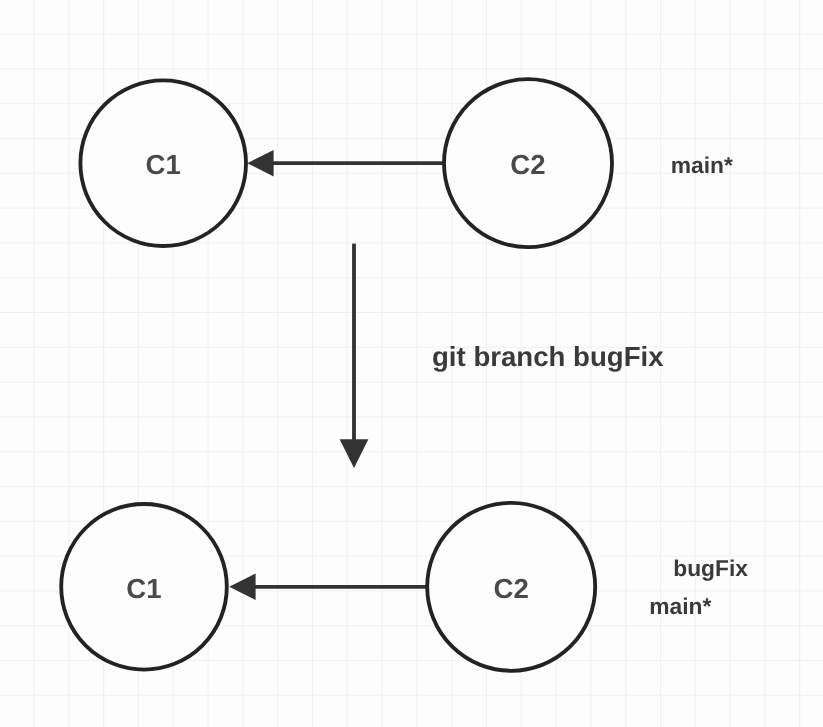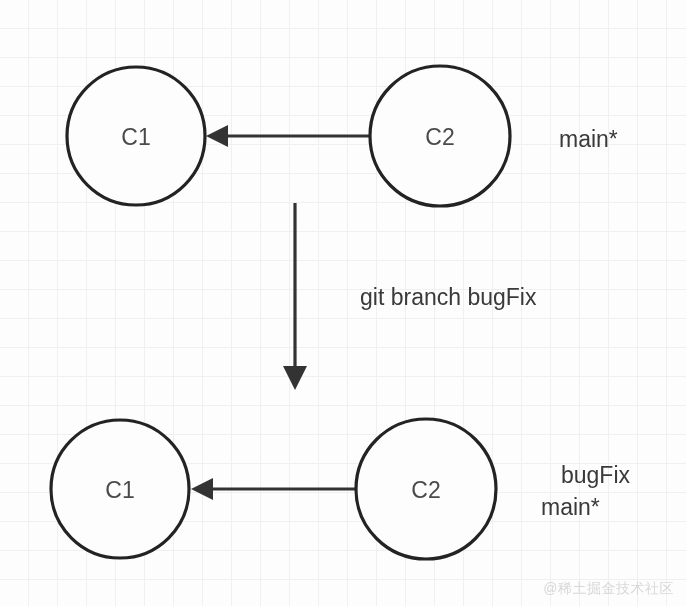--- a/index.html
+++ b/index.html
@@ -12,20 +12,21 @@
     width: 686px;
     height: 606px;
     background-color: #fdfdfd;
     background-image:
       linear-gradient(to right, #f0f0f0 1px, transparent 1px),
       linear-gradient(to bottom, #f0f0f0 1px, transparent 1px);
     background-size: 29px 29px;
     background-position: -1px -1px;
     overflow: hidden;
     font-family: "Liberation Sans", sans-serif;
+    font-weight: bold;
   }
   #diagram-svg {
     position: absolute;
     left: 0;
     top: 0;
     width: 686px;
     height: 606px;
   }
   .node-label {
     font-family: "Liberation Sans", sans-serif;
@@ -43,21 +44,21 @@
     stroke: #333333;
     stroke-width: 3.2;
     fill: none;
   }
   .arrow-head {
     fill: #333333;
   }
   .branch-label {
     position: absolute;
     font-family: "Liberation Sans", sans-serif;
-    font-size: 23px;
+    font-size: 19px;
     color: #3a3a3a;
     line-height: 32px;
     white-space: pre;
   }
   .command-label {
     position: absolute;
     font-family: "Liberation Sans", sans-serif;
     font-size: 23px;
     color: #3a3a3a;
     white-space: pre;
@@ -126,15 +127,14 @@
 
   <div class="branch-label" style="left:559px; top:123px;">main*</div>
 
   <div class="command-label" style="left:360px; top:284px;">git branch bugFix</div>
 
   <div style="position:absolute; left:541px; top:459px;">
     <div class="branch-label" style="position:static;margin-left:20px;">bugFix</div>
     <div class="branch-label" style="position:static;">main*</div>
   </div>
 
-  <div id="watermark">@稀土掘金技术社区</div>
 
 </div>
 
 </body></html>

